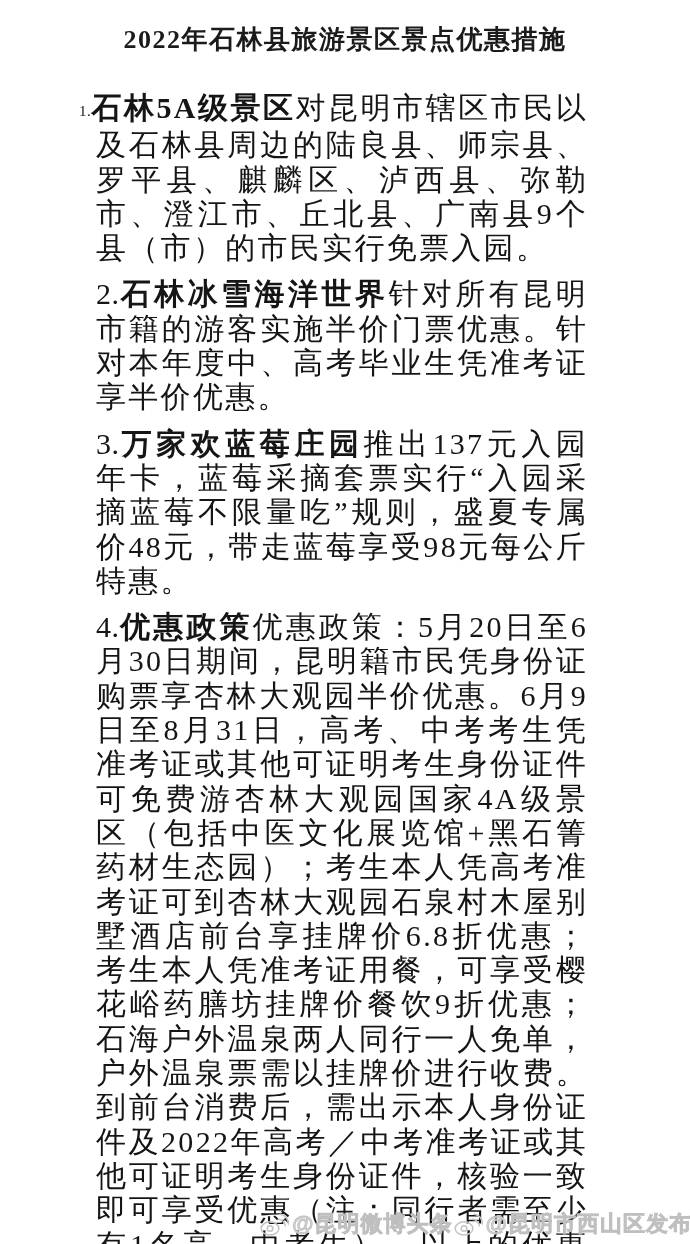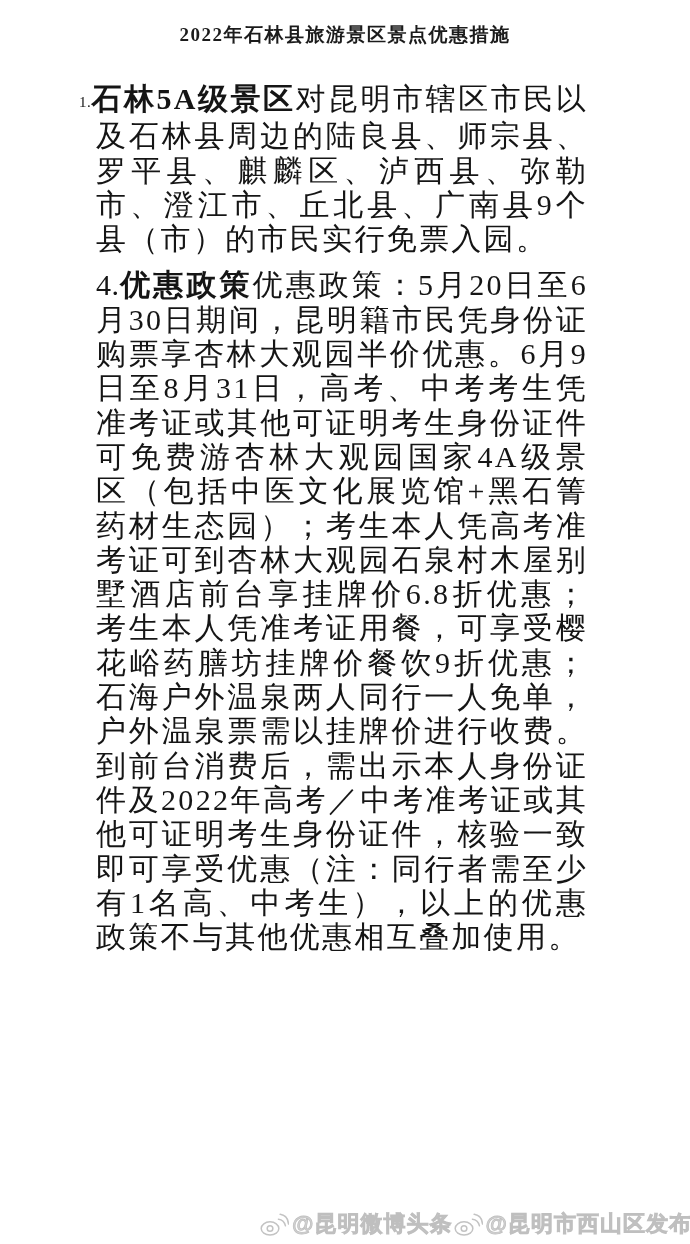--- a/index.html
+++ b/index.html
@@ -8,21 +8,21 @@
     width: 690px;
     height: 1244px;
     background: #ffffff;
     overflow: hidden;
     font-family: "Liberation Serif", "DejaVu Serif", serif;
     color: #161616;
   }
   .title {
     padding-top: 22px;
     text-align: center;
-    font-size: 19px;
+    font-size: 26px;
     font-weight: 600;
     letter-spacing: 1.5px;
     color: #1b1b1b;
     white-space: nowrap;
   }
   .content {
     margin: 34px 90px 0 84px;
     font-size: 30px;
     line-height: 34.3px;
     letter-spacing: 2.3px;
@@ -67,20 +67,22 @@
 </style>
 </head>
 <body>
 
 <div class="page">
 
   <div class="title">2022年石林县旅游景区景点优惠措施</div>
 
   <div class="content">
     <p><span class="marker tiny">1.</span><span class="b">石林5A级景区</span><span>对昆明市辖区市民以及石林县周边的陆良县、师宗县、罗平县、麒麟区、泸西县、弥勒市、澄江市、丘北县、广南县9个县（市）的市民实行免票入园。</span></p>
+    <p><span class="marker">2.</span><span class="b">石林冰雪海洋世界</span><span>针对所有昆明市籍的游客实施半价门票优惠。针对本年度中、高考毕业生凭准考证享半价优惠。</span></p>
+    <p><span class="marker">3.</span><span class="b">万家欢蓝莓庄园</span><span>推出137元入园年卡，蓝莓采摘套票实行“入园采摘蓝莓不限量吃”规则，盛夏专属价48元，带走蓝莓享受98元每公斤特惠。</span></p>
     <p><span class="marker">4.</span><span class="b">优惠政策</span><span>优惠政策：5月20日至6月30日期间，昆明籍市民凭身份证购票享杏林大观园半价优惠。6月9日至8月31日，高考、中考考生凭准考证或其他可证明考生身份证件可免费游杏林大观园国家4A级景区（包括中医文化展览馆+黑石箐药材生态园）；考生本人凭高考准考证可到杏林大观园石泉村木屋别墅酒店前台享挂牌价6.8折优惠；考生本人凭准考证用餐，可享受樱花峪药膳坊挂牌价餐饮9折优惠；石海户外温泉两人同行一人免单，户外温泉票需以挂牌价进行收费。到前台消费后，需出示本人身份证件及2022年高考／中考准考证或其他可证明考生身份证件，核验一致即可享受优惠（注：同行者需至少有1名高、中考生），以上的优惠政策不与其他优惠相互叠加使用。</span></p>
 
   </div>
 
   <div class="watermarks">
     <div class="wm">
       <svg viewBox="0 0 34 30" fill="none" stroke="#c3c3c3" stroke-width="1.7" stroke-linecap="round">
         <ellipse cx="12.5" cy="19.5" rx="10" ry="7.5"></ellipse>
         <circle cx="12.5" cy="19.5" r="3.2"></circle>
         <path d="M22 9 q6.5 0.8 8 7.5"></path>

